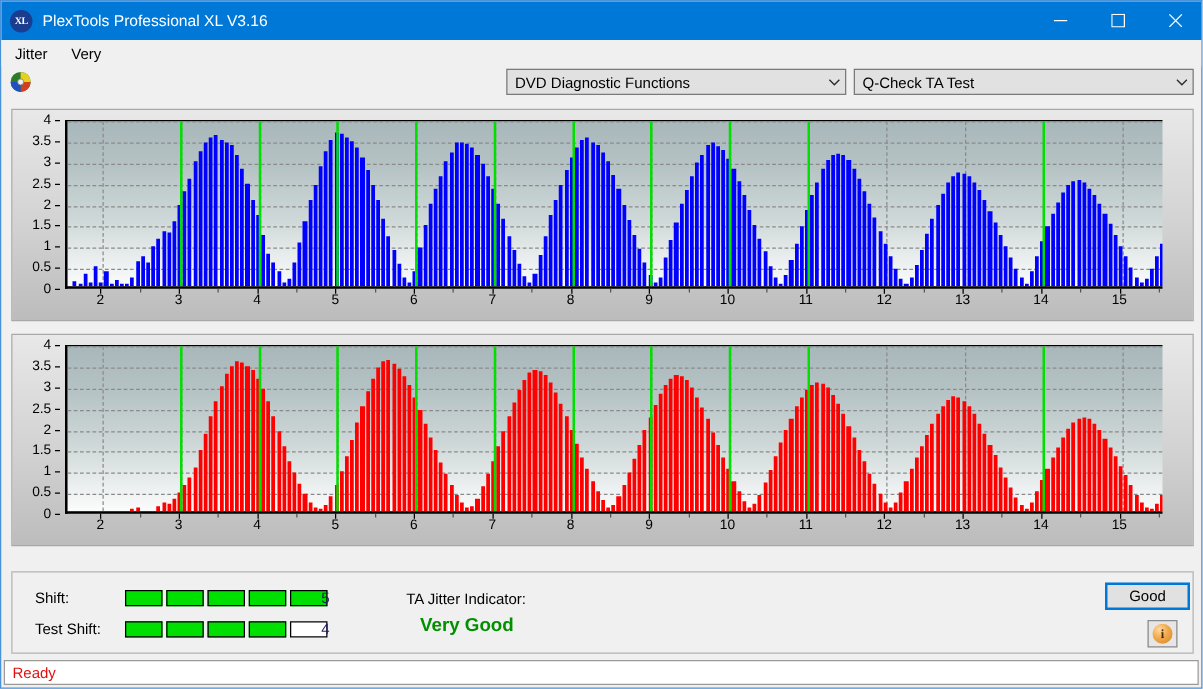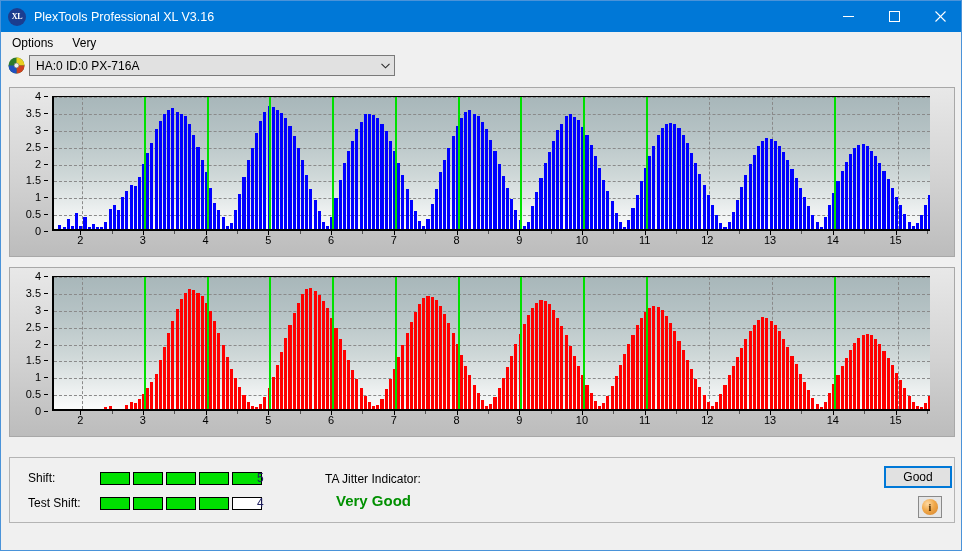--- a/index.html
+++ b/index.html
@@ -273,36 +273,44 @@
       <div class="wbtn">
         <svg width="11" height="11" viewBox="0 0 11 11">
             <line x1="0.5" y1="0.5" x2="10.5" y2="10.5" stroke="#fff" stroke-width="1.1"></line>
             <line x1="10.5" y1="0.5" x2="0.5" y2="10.5" stroke="#fff" stroke-width="1.1"></line>
           </svg>
       </div>
     </div>
   </div>
 
   <div id="menubar">
-    <div class="menu-item">Options</div>
+    <div class="menu-item">Jitter</div>
     <div class="menu-item">Very</div>
   </div>
 
   <div id="toolbar">
     <div id="disc-icon">
       <svg width="17" height="17" viewBox="0 0 17 17">
         <circle cx="8.5" cy="8.5" r="8" fill="#2c7a2c"></circle>
         <path d="M8.5 0.5 A8 8 0 0 1 16.5 8.5 L8.5 8.5 Z" fill="#e8d020"></path>
         <path d="M16.5 8.5 A8 8 0 0 1 8.5 16.5 L8.5 8.5 Z" fill="#d04020"></path>
         <path d="M8.5 16.5 A8 8 0 0 1 0.5 8.5 L8.5 8.5 Z" fill="#2050c0"></path>
         <circle cx="8.5" cy="8.5" r="2.4" fill="#f0f0f0" stroke="#777" stroke-width="0.6"></circle>
       </svg>
     </div>
-    <div class="combo" id="combo-drive">
-      <div class="ctext">HA:0 ID:0  PX-716A</div>
+    <div class="combo" id="combo-func">
+      <div class="ctext">DVD Diagnostic Functions</div>
+      <div class="carrow">
+        <svg width="9" height="6" viewBox="0 0 9 6">
+            <polyline points="0.5,0.8 4.5,4.8 8.5,0.8" fill="none" stroke="#2b2b2b" stroke-width="1.1"></polyline>
+          </svg>
+      </div>
+    </div>
+    <div class="combo" id="combo-test">
+      <div class="ctext">Q-Check TA Test</div>
       <div class="carrow">
         <svg width="9" height="6" viewBox="0 0 9 6">
             <polyline points="0.5,0.8 4.5,4.8 8.5,0.8" fill="none" stroke="#2b2b2b" stroke-width="1.1"></polyline>
           </svg>
       </div>
     </div>
   </div>
 
   <div class="chart-panel" id="panel-top">
     <div class="ytickbox">
@@ -937,14 +945,17 @@
 
     <div id="tqi-label">TA Jitter Indicator:</div>
     <div id="tqi-value">Very Good</div>
 
     <div id="start-btn">Good</div>
     <div id="info-btn">
       <div id="info-circle">i</div>
     </div>
   </div>
 
+  <div id="statusbar">
+    <div id="status-text">Ready</div>
+  </div>
 
 </div>
 
 </body></html>

